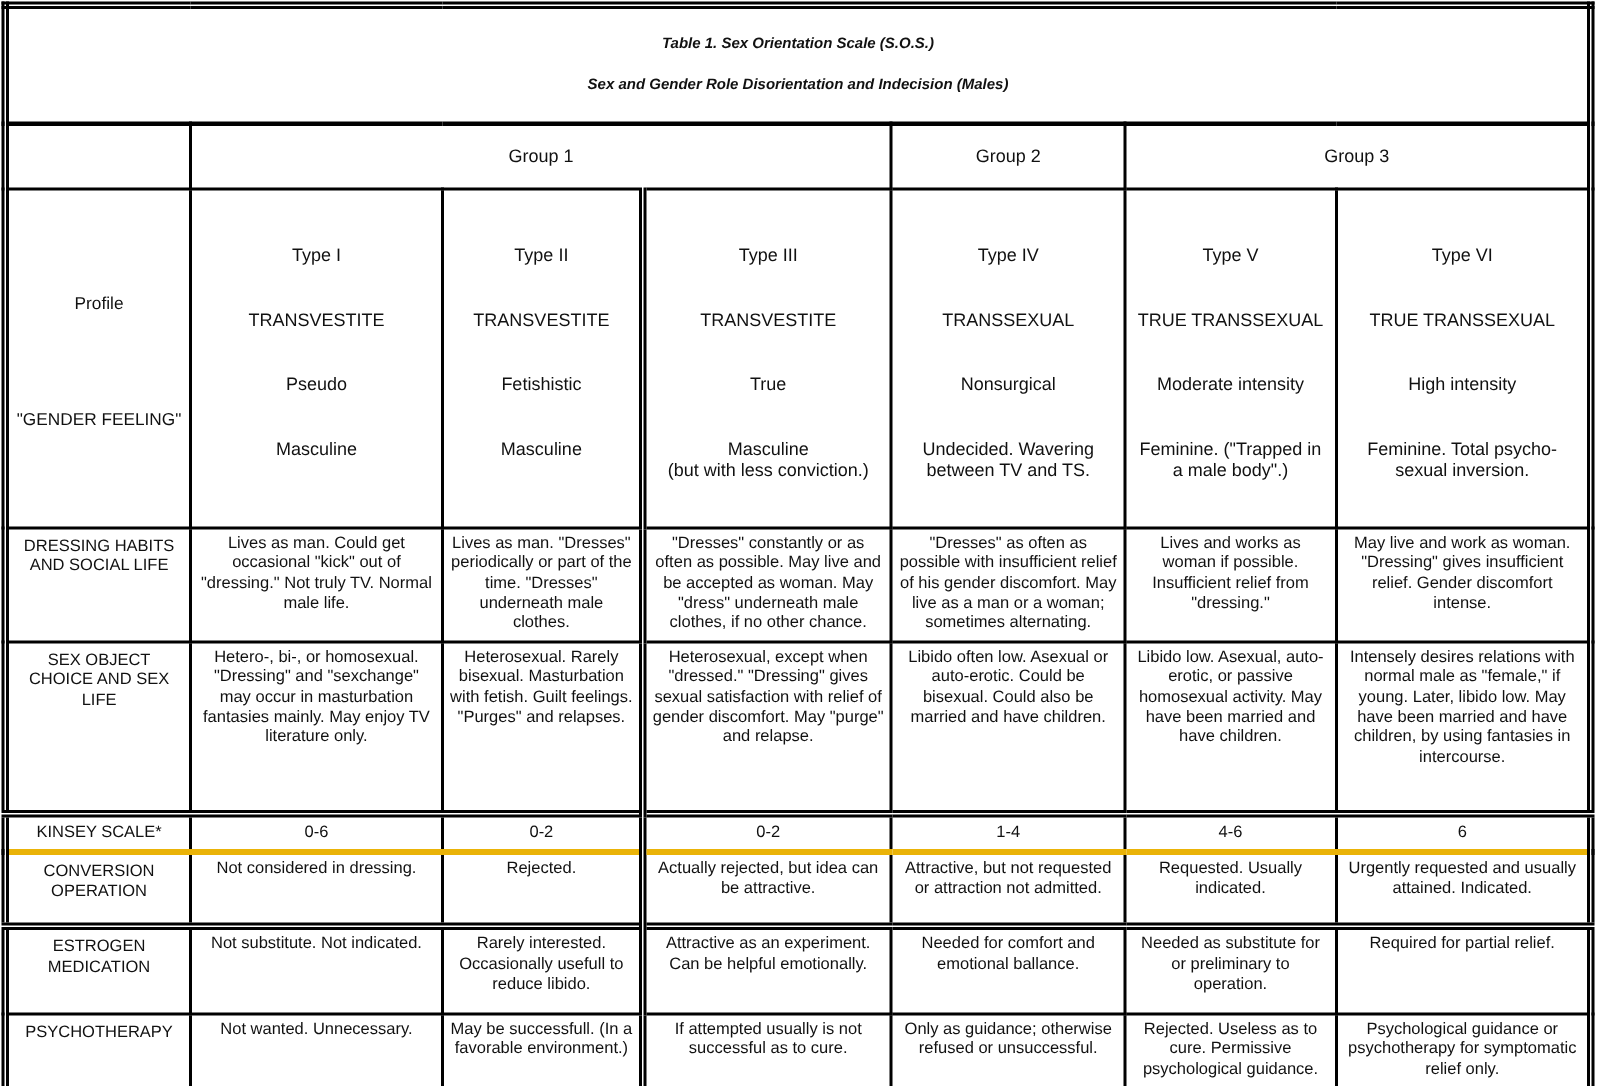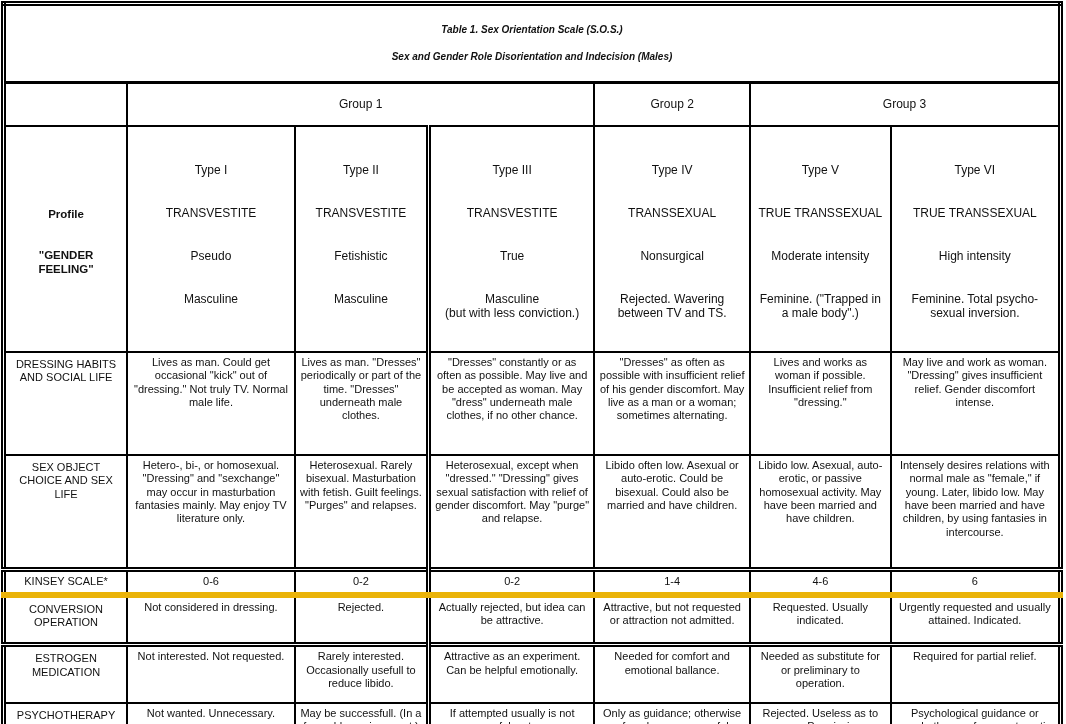--- a/index.html
+++ b/index.html
@@ -14,23 +14,23 @@
   
   tr.r-title td{border-bottom:3px solid #000;vertical-align:middle;padding:4px 2px;}
   .title-line{font-size:10px;font-weight:bold;font-style:italic;line-height:1.35;}
   
   tr.r-group td{vertical-align:middle;font-size:12px;padding:4px 2px;}
   
   tr.r-types td{padding-top:9px;}
   .type-block div{margin-bottom:15px;font-size:12px;}
   .type-block div:last-child{margin-bottom:0;}
   td.profile-cell{vertical-align:middle;}
-  .profile-cell div{margin:7px 0;font-size:11.5px;font-weight:bold;}
+  .profile-cell div{margin:25px 0;font-size:11.5px;}
   
-  tr.r-kinsey td{border-top:5px double #000;border-bottom:6px solid #eab308;
+  tr.r-kinsey td{border-top:5px double #000;border-bottom:4px solid #eab308;
                  vertical-align:middle;padding:2px 4px;}
   tr.r-estrogen td{border-top:5px double #000;}
   td.dbl-left{border-left:5px double #000;}
   td.row-label{padding-top:5px;}
 </style>
 </head>
 <body>
 
 <div class="page">
 <table class="sos">
@@ -87,42 +87,42 @@
         <div>True</div>
         <div class="feeling">Masculine
 (but with less conviction.)</div>
       </div>
     </td>
     <td>
       <div class="type-block">
         <div>Type IV</div>
         <div>TRANSSEXUAL</div>
         <div>Nonsurgical</div>
-        <div class="feeling">Rejected. Wavering between TV and TS.</div>
+        <div class="feeling">Undecided. Wavering between TV and TS.</div>
       </div>
     </td>
     <td>
       <div class="type-block">
         <div>Type V</div>
         <div>TRUE TRANSSEXUAL</div>
         <div>Moderate intensity</div>
         <div class="feeling">Feminine. ("Trapped in a male body".)</div>
       </div>
     </td>
     <td>
       <div class="type-block">
         <div>Type VI</div>
         <div>TRUE TRANSSEXUAL</div>
         <div>High intensity</div>
         <div class="feeling">Feminine. Total psycho-sexual inversion.</div>
       </div>
     </td>
   </tr>
 
-  <tr class="r-dressing" style="height:103px">
+  <tr class="r-dressing" style="height:76px">
     <td class="row-label">DRESSING HABITS AND SOCIAL LIFE</td>
     <td>Lives as man. Could get occasional "kick" out of "dressing." Not truly TV. Normal male life.</td>
     <td>Lives as man. "Dresses" periodically or part of the time. "Dresses" underneath male clothes.</td>
     <td class="dbl-left">"Dresses" constantly or as often as possible. May live and be accepted as woman. May "dress" underneath male clothes, if no other chance.</td>
     <td>"Dresses" as often as possible with insufficient relief of his gender discomfort. May live as a man or a woman; sometimes alternating.</td>
     <td>Lives and works as woman if possible. Insufficient relief from "dressing."</td>
     <td>May live and work as woman. "Dressing" gives insufficient relief. Gender discomfort intense.</td>
   </tr>
 
   <tr class="r-sexobject" style="height:115px">
@@ -150,21 +150,21 @@
     <td>Not considered in dressing.</td>
     <td>Rejected.</td>
     <td class="dbl-left">Actually rejected, but idea can be attractive.</td>
     <td>Attractive, but not requested or attraction not admitted.</td>
     <td>Requested. Usually indicated.</td>
     <td>Urgently requested and usually attained. Indicated.</td>
   </tr>
 
   <tr class="r-estrogen" style="height:58px">
     <td class="row-label">ESTROGEN MEDICATION</td>
-    <td>Not interested. Not requested.</td>
+    <td>Not substitute. Not indicated.</td>
     <td>Rarely interested. Occasionally usefull to reduce libido.</td>
     <td class="dbl-left">Attractive as an experiment. Can be helpful emotionally.</td>
     <td>Needed for comfort and emotional ballance.</td>
     <td>Needed as substitute for or preliminary to operation.</td>
     <td>Required for partial relief.</td>
   </tr>
 
   <tr class="r-psycho" style="height:51px">
     <td class="row-label">PSYCHOTHERAPY</td>
     <td>Not wanted. Unnecessary.</td>

